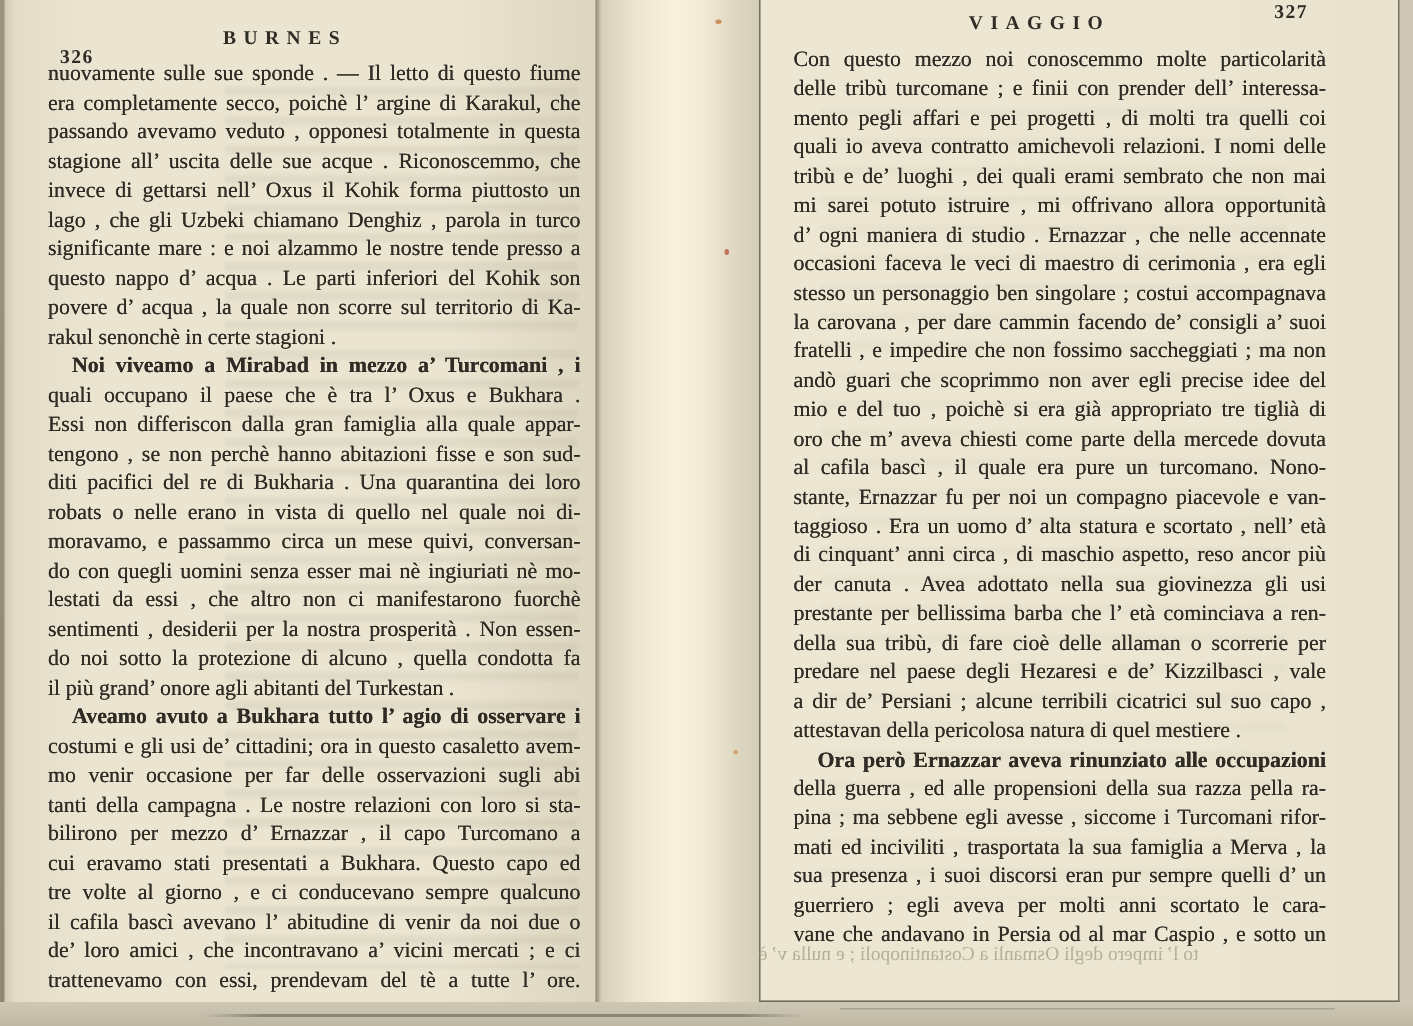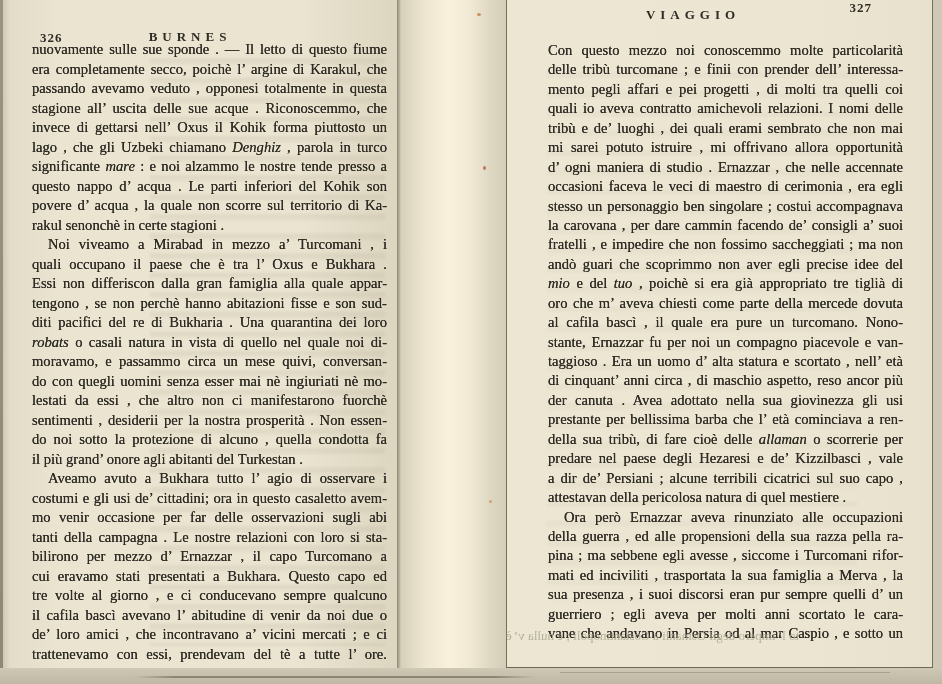--- a/index.html
+++ b/index.html
@@ -20,35 +20,35 @@
     background:linear-gradient(90deg,#8d8673 0px,#d6cfba 4px,#eee6d0 28px,#f9f1db 52px,#f2ead4 72px,#dfd8c2 92px,#d4cdb8 109px);
   }
   
   .page-right{
     position:absolute;left:506px;top:0;width:427px;height:668px;box-sizing:border-box;
     background:linear-gradient(90deg,#ece6d3 0px,#ebe5d2 300px,#e7e1cd 427px);
     border-left:1px solid #756f5e;border-right:1px solid #756f5e;border-bottom:1px solid #6d6757;
   }
   .pagenum,.running{color:var(--ink,#2f2c25);font-weight:bold;font-size:13px;}
   .page-left .pagenum{position:absolute;left:40px;top:30px;letter-spacing:1px;}
-  .page-left .running{position:absolute;left:190px;top:29px;transform:translateX(-50%);letter-spacing:5px;}
+  .page-left .running{position:absolute;left:190px;top:17px;transform:translateX(-50%);letter-spacing:5px;}
   .page-right .running{position:absolute;left:186px;top:7px;transform:translateX(-50%);letter-spacing:5px;}
   .page-right .pagenum{position:absolute;right:60px;top:0;letter-spacing:1px;}
   .textblock{position:absolute;color:var(--ink,#2f2c25);font-size:14.6px;}
   .page-left .textblock{left:32px;top:40px;width:355px;}
-  .page-right .textblock{left:41px;top:31px;width:355px;margin-top:10px;}
+  .page-right .textblock{left:22px;top:31px;width:355px;}
   .line{
     height:19.5px;line-height:19.5px;white-space:nowrap;overflow:hidden;
     text-align:justify;text-align-last:justify;
     text-shadow:0 0 0.4px currentColor;
   }
   .page-right .line{height:19.45px;line-height:19.45px;}
   .line.para-end{text-align-last:left;}
-  .line.indent{padding-left:16px;}
-  .it{font-style:italic;}
+  .line.indent{padding-left:16px;font-weight:bold;}
+  .it{}
   
   .ghost{
     position:absolute;pointer-events:none;filter:blur(1.2px);
     background:repeating-linear-gradient(180deg,
       rgba(145,140,115,0) 0px,rgba(145,140,115,0) 11px,
       rgba(145,140,115,0.11) 13px,rgba(145,140,115,0.11) 16px,
       rgba(145,140,115,0) 19.5px);
   }
   .ghost-left{left:150px;top:46px;width:235px;height:600px;}
   .ghost-right{left:40px;top:60px;width:310px;height:540px;opacity:.55;}
@@ -86,21 +86,21 @@
         <div class="line"><span>lago , che gli Uzbeki chiamano </span><span class="it">Denghiz</span><span> , parola in turco</span></div>
         <div class="line"><span>significante </span><span class="it">mare</span><span> : e noi alzammo le nostre tende presso a</span></div>
         <div class="line"><span>questo nappo d’ acqua . Le parti inferiori del Kohik son</span></div>
         <div class="line"><span>povere d’ acqua , la quale non scorre sul territorio di Ka-</span></div>
         <div class="line para-end"><span>rakul senonchè in certe stagioni .</span></div>
         <div class="line indent"><span>Noi viveamo a Mirabad in mezzo a’ Turcomani , i</span></div>
         <div class="line"><span>quali occupano il paese che è tra l’ Oxus e Bukhara .</span></div>
         <div class="line"><span>Essi non differiscon dalla gran famiglia alla quale appar-</span></div>
         <div class="line"><span>tengono , se non perchè hanno abitazioni fisse e son sud-</span></div>
         <div class="line"><span>diti pacifici del re di Bukharia . Una quarantina dei loro</span></div>
-        <div class="line"><span class="it">robats</span><span> o casali natura in vista di quello nel quale noi di-</span></div>
+        <div class="line"><span class="it">robats</span><span> o nelle erano in vista di quello nel quale noi di-</span></div>
         <div class="line"><span>moravamo, e passammo circa un mese quivi, conversan-</span></div>
         <div class="line"><span>do con quegli uomini senza esser mai nè ingiuriati nè mo-</span></div>
         <div class="line"><span>lestati da essi , che altro non ci manifestarono fuorchè</span></div>
         <div class="line"><span>sentimenti , desiderii per la nostra prosperità . Non essen-</span></div>
         <div class="line"><span>do noi sotto la protezione di alcuno , quella condotta fa</span></div>
         <div class="line para-end"><span>il più grand’ onore agli abitanti del Turkestan .</span></div>
         <div class="line indent"><span>Aveamo avuto a Bukhara tutto l’ agio di osservare i</span></div>
         <div class="line"><span>costumi e gli usi de’ cittadini; ora in questo casaletto avem-</span></div>
         <div class="line"><span>mo venir occasione per far delle osservazioni sugli abi</span></div>
         <div class="line"><span>tanti della campagna . Le nostre relazioni con loro si sta-</span></div>

